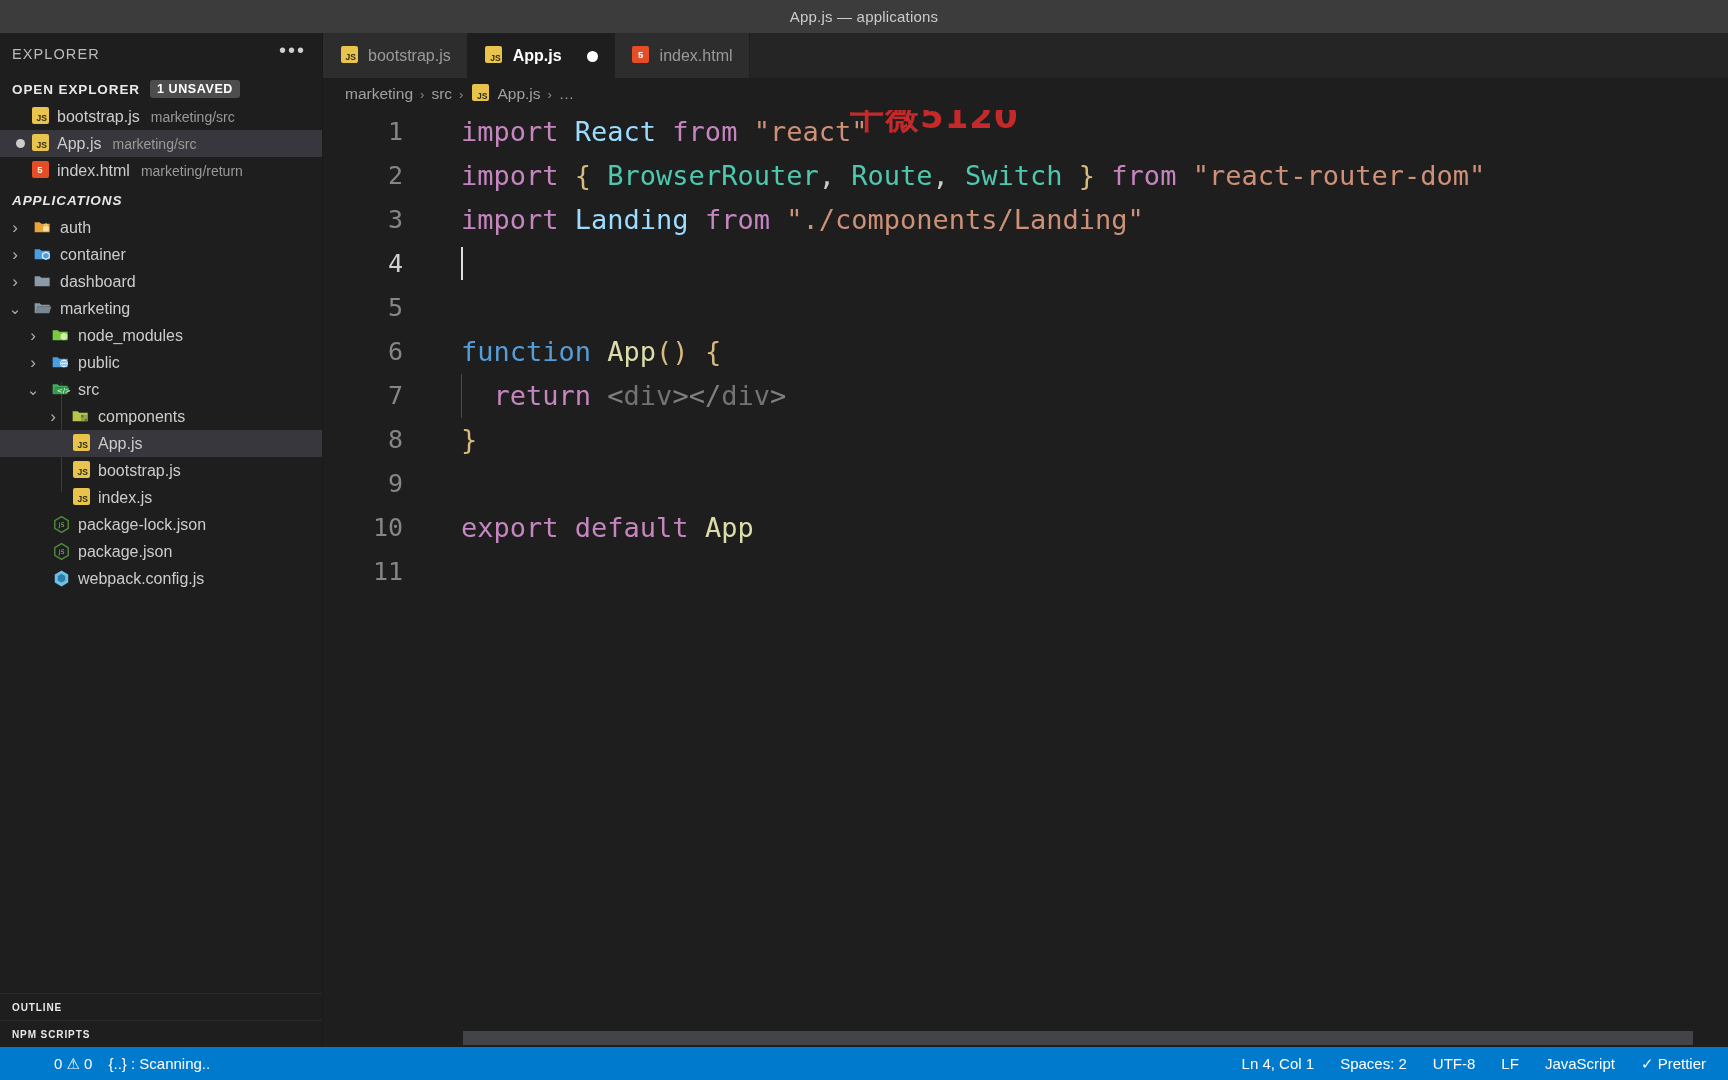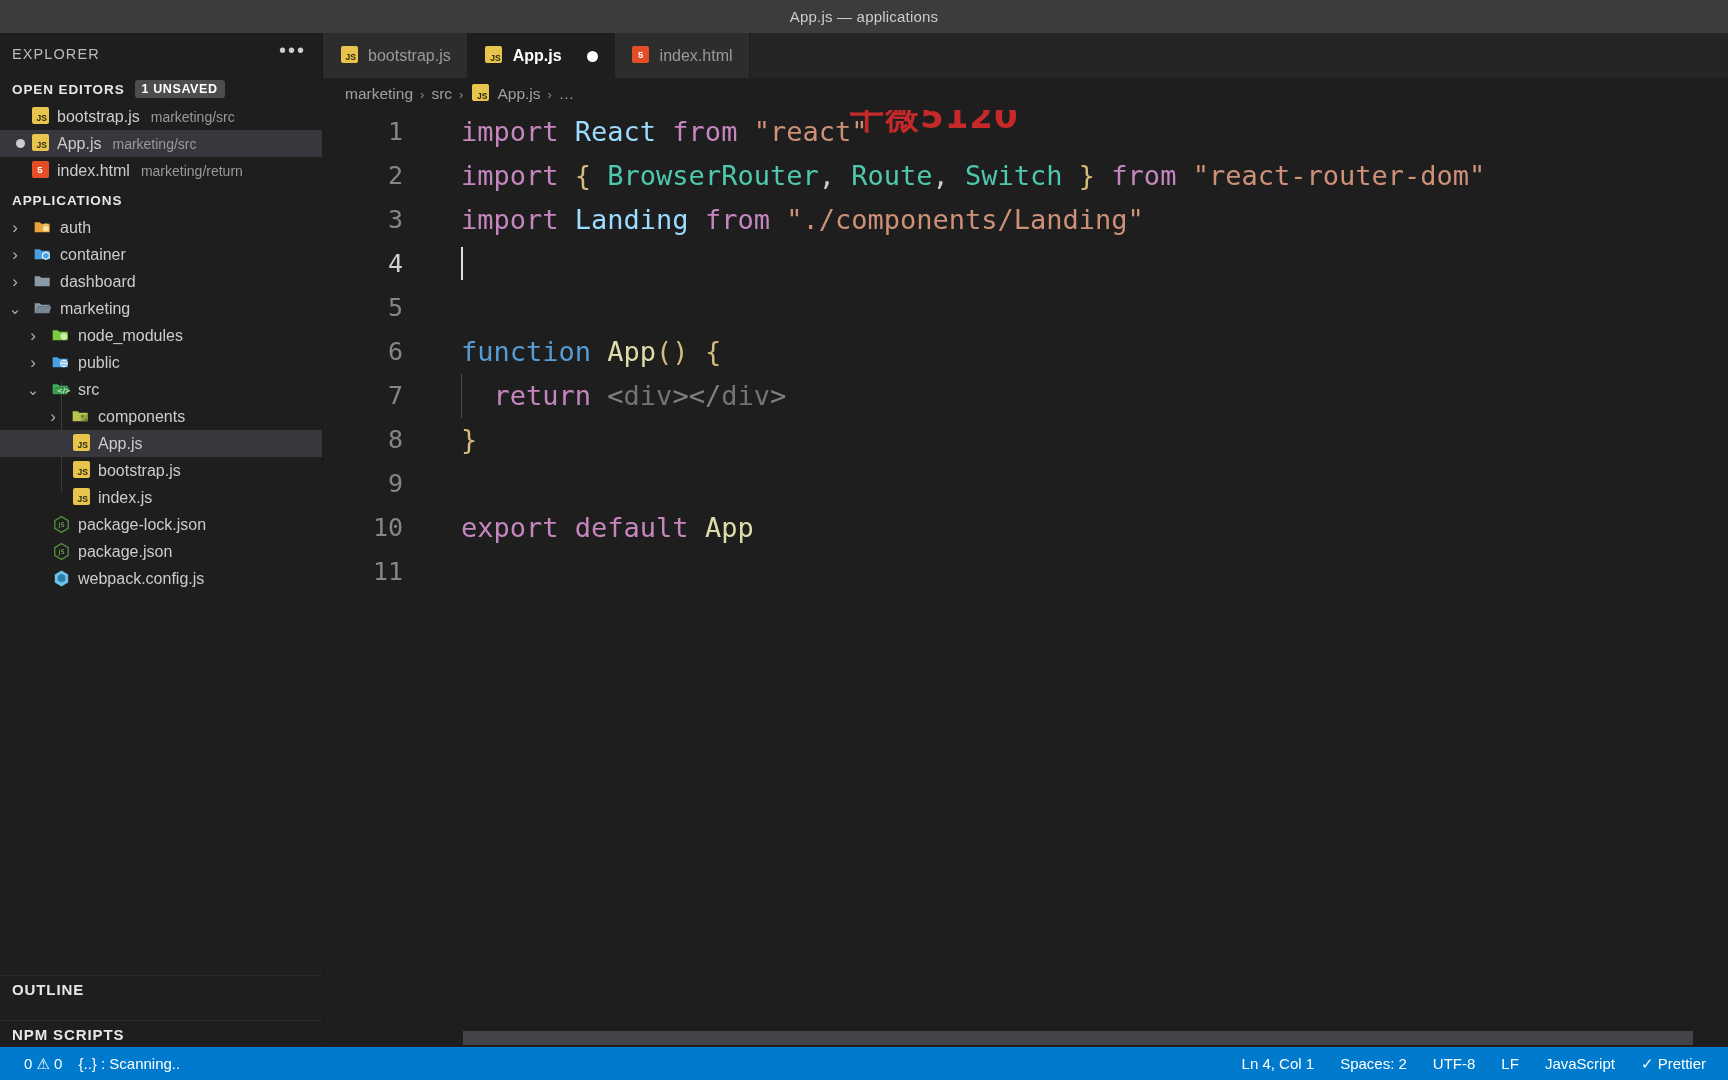--- a/index.html
+++ b/index.html
@@ -74,22 +74,22 @@
 
   .indent-0 { padding-left:4px; }
   .indent-1 { padding-left:22px; }
   .indent-2 { padding-left:42px; }
 
   .guide { position:absolute; left:61px; top:0; bottom:0; width:1px; background:#3a3a3a; }
 
   .sb-bottom { position:absolute; left:0; right:0; bottom:0; }
   .panel-head {
     height:27px; display:flex; align-items:center; padding-left:12px;
-    color:#e7e7e7; font-size:15px; font-weight:bold; letter-spacing:.9px;
-    border-top:1px solid #2a2a2a; cursor:pointer;margin-top:18px;
+    color:#e7e7e7; font-size:10px; font-weight:bold; letter-spacing:.9px;
+    border-top:1px solid #2a2a2a; cursor:pointer;
   }
 
   
   .editor { flex:1 1 auto; display:flex; flex-direction:column;
             background:#1e1e1e; min-width:0; position:relative; }
 
   .tabs { height:45px; display:flex; background:#252526; flex:0 0 45px; }
   .tab {
     display:flex; align-items:center; gap:9px; padding:0 16px;
     background:#2d2d2d; color:#9a9a9a; font-size:16px;
@@ -149,21 +149,21 @@
   
   .hscroll { position:absolute; left:0; right:0; bottom:0; height:16px; }
   .hscroll .thumb { position:absolute; left:140px; width:1230px; height:14px;
                     background:#424448; cursor:pointer; }
 
   
   .status {
     height:33px; flex:0 0 33px; background:#007acc; color:#ffffff;
     display:flex; align-items:center; font-size:15px;
   }
-  .st-left { display:flex; align-items:center; gap:16px; padding-left:24px; }
+  .st-left { display:flex; align-items:center; gap:16px; padding-left:24px;margin-left:30px; }
   .st-right { margin-left:auto; display:flex; align-items:center; gap:26px;
               padding-right:22px; }
   .st-item { display:flex; align-items:center; gap:6px; cursor:pointer;
              white-space:nowrap; }
 </style>
 </head>
 <body>
 
 <div id="app">
 
@@ -173,21 +173,21 @@
 
   <div class="body">
 
     <div class="sidebar">
       <div class="sb-title">
         <span>EXPLORER</span>
         <span class="dots">•••</span>
       </div>
 
       <div class="section-head">
-        <span>OPEN EDITORS</span>
+        <span>OPEN EXPLORER</span>
         <span class="badge">1 UNSAVED</span>
       </div>
       <div id="open-editors-list">
           <div class="row">
             <span class="dot-space"></span>
             <span class="ico">
               <span class="js-ico">JS</span>
             </span>
             <span>bootstrap.js</span>
             <span class="sub">marketing/src</span>
@@ -203,21 +203,21 @@
           <div class="row">
             <span class="dot-space"></span>
             <span class="ico">
               <span class="html-ico">5</span>
             </span>
             <span>index.html</span>
             <span class="sub">marketing/return</span>
           </div>
         </div>
 
-      <div class="section-head" style="margin-top:2px;">
+      <div class="section-head" style="margin-top:2px;font-style:italic;">
         <span>APPLICATIONS</span>
       </div>
       <div id="file-tree" style="position:relative;">
           <div class="guide" style="top: 168px; height: 110px;"></div>
           <div class="row indent-0">
             <span class="chev" style="font-size: 17px;">›</span>
             <span class="ico">
               <svg width="20" height="20" viewBox="0 0 24 24">
                 <path d="M2 5h6l2 2h10v10H2z" fill="#e8a33d"></path>
                 <rect x="12" y="10" width="7" height="6" rx="1" fill="#f5e1a0"></rect>

